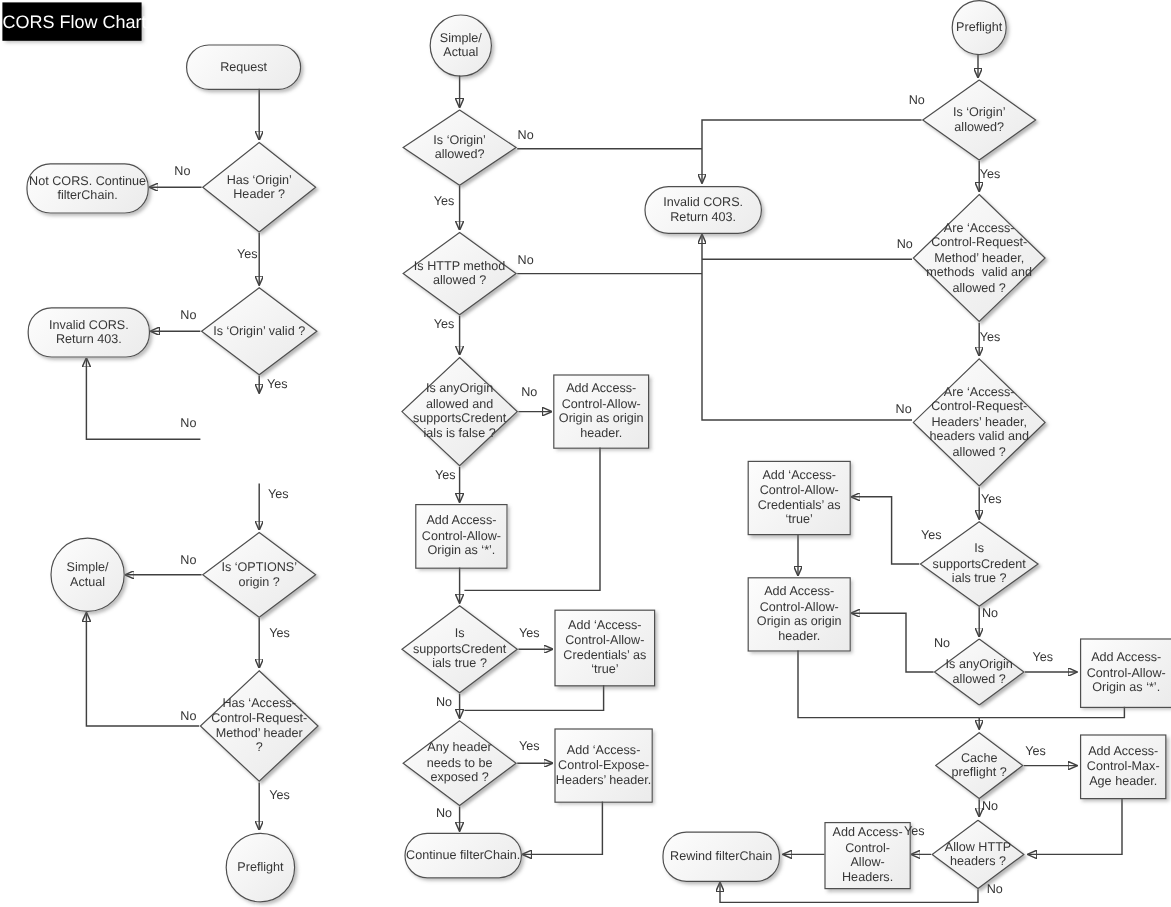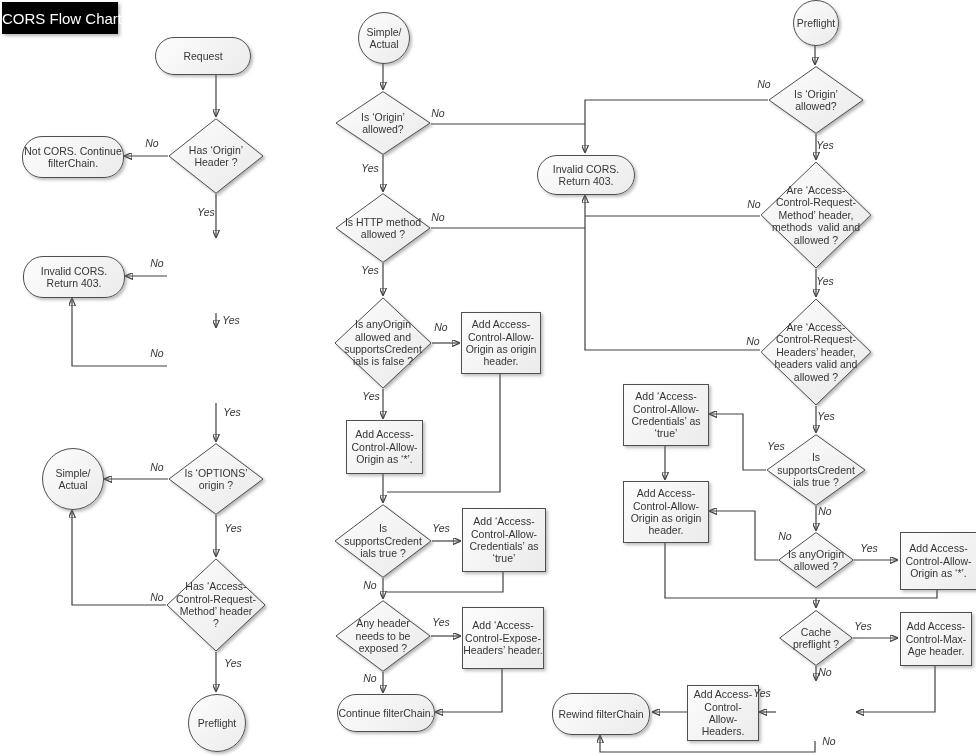--- a/index.html
+++ b/index.html
@@ -22,21 +22,21 @@
   .stadium{border-radius:20px;}
   .circle{border-radius:50%;}
   .diamond{background:none;border:none;}
   .diamond > svg{
     position:absolute;left:0;top:0;width:100%;height:100%;
     filter:drop-shadow(2px 2px 1.5px rgba(110,110,110,0.5));
   }
   .diamond polygon{fill:url(#shapeGrad) #f5f5f5;stroke:#4f4f4f;stroke-width:1;}
   .lbl{
     position:absolute;transform:translate(-50%,-50%);
-    font-size:10.5px;color:#363636;white-space:pre;z-index:3;font-style:italic;
+    font-size:10.5px;color:#363636;white-space:pre;z-index:3;
   }
   #title{
     position:absolute;left:2px;top:2px;width:116px;height:32px;
     background:#000000;color:#ffffff;display:flex;align-items:center;justify-content:flex-start;
     font-size:15px;box-shadow:2px 2px 3px rgba(120,120,120,0.5);
   }
 </style>
 </head>
 <body>
 
@@ -112,20 +112,26 @@
       <div class="node-label">Not CORS. Continue
 filterChain.</div>
     </div>
   <div class="node diamond" style="left:168px;top:118px;width:96px;height:76px">
       <svg viewBox="0 0 100 100" preserveAspectRatio="none">
         <polygon points="50,1 99,50 50,99 1,50" vector-effect="non-scaling-stroke"></polygon>
       </svg>
       <div class="node-label">Has ‘Origin’
 Header ?</div>
     </div>
+  <div class="node diamond" style="left:167px;top:239px;width:98px;height:74px">
+      <svg viewBox="0 0 100 100" preserveAspectRatio="none">
+        <polygon points="50,1 99,50 50,99 1,50" vector-effect="non-scaling-stroke"></polygon>
+      </svg>
+      <div class="node-label">Is ‘Origin’ valid ?</div>
+    </div>
   <div class="node stadium" style="left:23px;top:256px;width:100px;height:40px">
       <div class="node-label">Invalid CORS.
 Return 403.</div>
     </div>
   <div class="node diamond" style="left:168px;top:443px;width:96px;height:72px">
       <svg viewBox="0 0 100 100" preserveAspectRatio="none">
         <polygon points="50,1 99,50 50,99 1,50" vector-effect="non-scaling-stroke"></polygon>
       </svg>
       <div class="node-label">Is ‘OPTIONS’
 origin ?</div>
@@ -286,20 +292,27 @@
       <svg viewBox="0 0 100 100" preserveAspectRatio="none">
         <polygon points="50,1 99,50 50,99 1,50" vector-effect="non-scaling-stroke"></polygon>
       </svg>
       <div class="node-label">Cache
 preflight ?</div>
     </div>
   <div class="node proc" style="left:900px;top:612px;width:70px;height:52px">
       <div class="node-label">Add Access-
 Control-Max-
 Age header.</div>
+    </div>
+  <div class="node diamond" style="left:776px;top:683px;width:78px;height:58px">
+      <svg viewBox="0 0 100 100" preserveAspectRatio="none">
+        <polygon points="50,1 99,50 50,99 1,50" vector-effect="non-scaling-stroke"></polygon>
+      </svg>
+      <div class="node-label">Allow HTTP
+headers ?</div>
     </div>
   <div class="node proc" style="left:687px;top:685px;width:70px;height:54px">
       <div class="node-label">Add Access-
 Control-
 Allow-
 Headers.</div>
     </div>
   <div class="node stadium" style="left:552px;top:693px;width:96px;height:40px">
       <div class="node-label">Rewind filterChain</div>
     </div>

